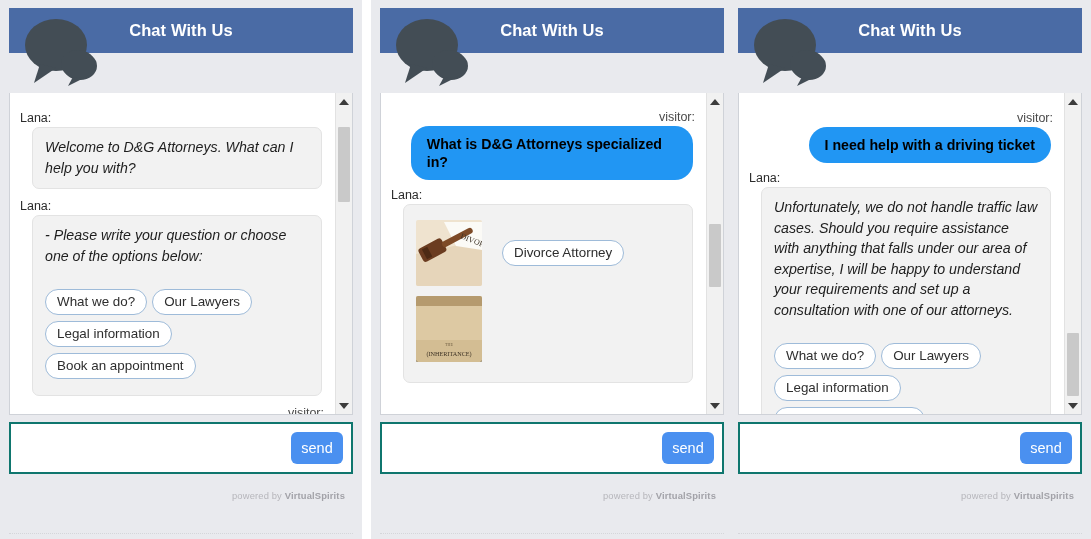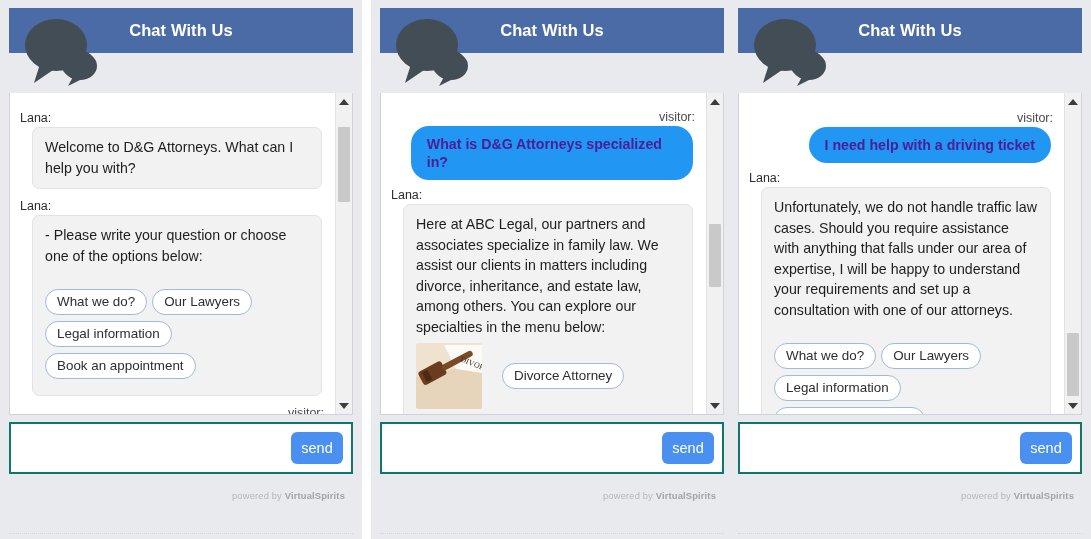--- a/index.html
+++ b/index.html
@@ -109,30 +109,30 @@
   .bot-bubble {
     background: #f2f2f2;
     border: 1px solid #e3e3e3;
     border-radius: 7px;
     margin: 0 4px 10px 14px;
     padding: 9px 12px 10px 12px;
     font-size: 14.2px;
     line-height: 20.5px;
     color: #1e1e1e;
   }
-  .bot-bubble p { margin: 0; }
+  .bot-bubble p { margin: 0; font-style: italic; }
 
   .user-row {
     display: flex;
     justify-content: flex-end;
     margin: 0 4px 8px 10px;
   }
   .user-bubble {
     background: #2196f3;
-    color: #4c1d95;
+    color: #000000;
     border-radius: 18px;
     padding: 9px 16px;
     font-size: 14.2px;
     line-height: 18px;
     font-weight: bold;
     max-width: 96%;
     box-sizing: border-box;
   }
 
   .chips {
@@ -335,21 +335,20 @@
         <div class="hdr-title">Chat With Us</div>
       </div>
       <div class="body-wrap">
         <div class="msgs shift-2">
           <div class="name-lbl right">visitor:</div>
           <div class="user-row">
             <div class="user-bubble">What is D&amp;G Attorneys specialized in?</div>
           </div>
           <div class="name-lbl">Lana:</div>
           <div class="bot-bubble">
-            <p>Here at ABC Legal, our partners and associates specialize in family law. We assist our clients in matters including divorce, inheritance, and estate law, among others. You can explore our specialties in the menu below:</p>
             <div class="menu-item">
               <div class="thumb"><svg viewBox="0 0 66 66" width="66" height="66">
                   <rect width="66" height="66" fill="#efe3cf"></rect>
                   <path d="M0 34 L66 20 L66 66 L0 66 Z" fill="#e6d5ba"></path>
                   <polygon points="28,2 66,2 66,30 40,26" fill="#fbfaf6"></polygon>
                   <g transform="rotate(-28 30 28)">
                     <rect x="4" y="16" width="26" height="15" rx="3" fill="#6b3c20"></rect>
                     <rect x="8" y="18" width="6" height="11" fill="#4d2a14"></rect>
                     <rect x="28" y="21" width="34" height="6" rx="3" fill="#7d4a27"></rect>
                   </g>

